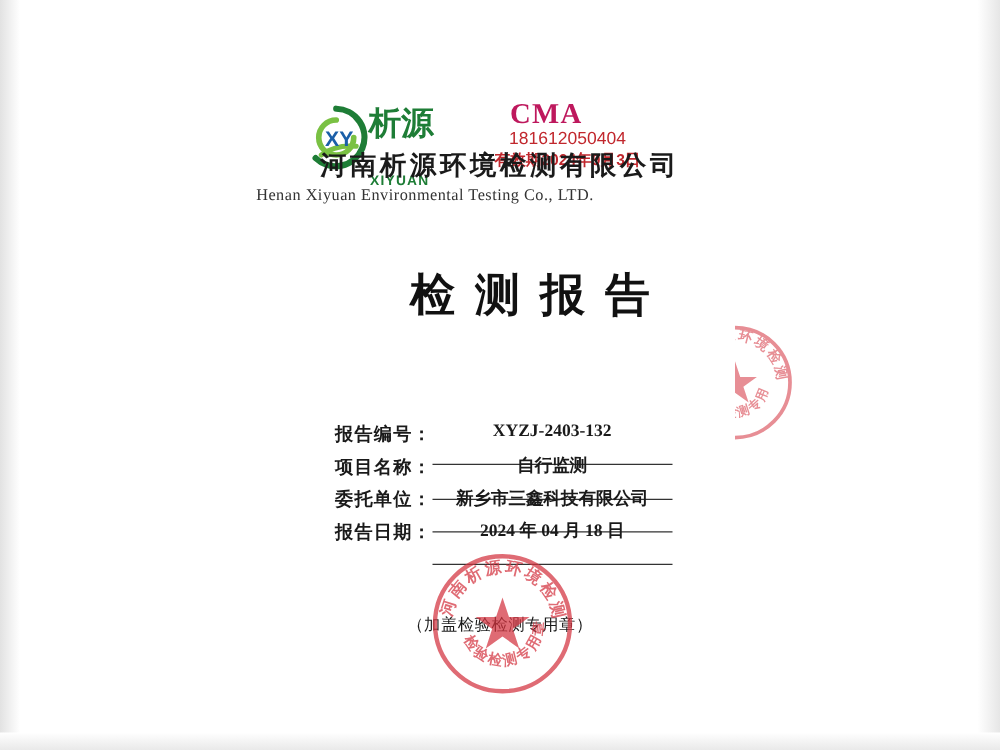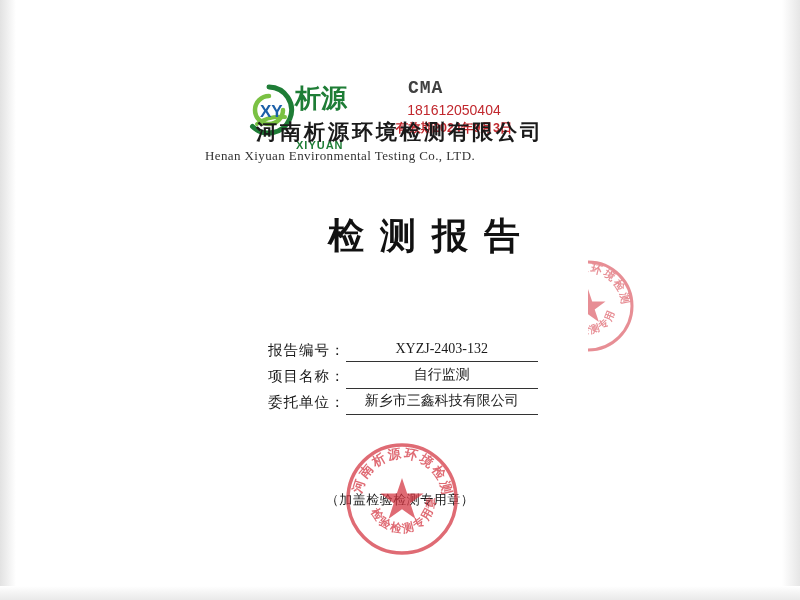--- a/index.html
+++ b/index.html
@@ -87,24 +87,24 @@
   }
 
   .cma-logo {
     position: absolute;
     left: 386px; top: 40px;
     width: 136px; height: 62px;
   }
   .cma-title {
     position: absolute;
     left: 22px; top: 0px;
-    font-family: Liberation Mono, monospace;
-    font-size: 18px;
-    font-weight: bold;
-    color: #404040;
+    font-family: Liberation Serif, serif;
+    font-size: 23px;
+    font-weight: bold;
+    color: #be185d;
     letter-spacing: 1px;
   }
   .cma-num {
     position: absolute;
     left: 0px; top: 24px;
     width: 136px;
     text-align: center;
     font-family: "Liberation Sans", sans-serif;
     font-size: 14px;
     font-weight: normal;
@@ -163,38 +163,39 @@
   
   .fields {
     position: absolute;
     left: 268px; top: 338px;
     width: 270px;
   }
   .field-row {
     position: relative;
     height: 26px;
     display: flex;
-    align-items: center;
+    align-items: flex-start;
+    font-weight: bold;
   }
   .field-label {
     font-family: "Liberation Serif", serif;
     font-size: 14.5px;
     color: #1a1a1a;
     letter-spacing: 1px;
     white-space: nowrap;
     padding-bottom: 2px;
   }
   .field-value {
     flex: 1;
     text-align: center;
     font-family: "Liberation Serif", serif;
     font-size: 14px;
     color: #1a1a1a;
     border-bottom: 1px solid #333333;
-    padding-bottom: 4px;
+    padding-bottom: 17px;
     white-space: nowrap;
   }
 
   .seal-note {
     position: absolute;
     left: 0; top: 455px;
     width: 800px;
     text-align: center;
     font-family: Liberation Sans, sans-serif;
     font-size: 13px;
@@ -266,20 +267,24 @@
       <span class="field-label">报告编号：</span>
       <span class="field-value">XYZJ-2403-132</span>
     </div>
     <div class="field-row">
       <span class="field-label">项目名称：</span>
       <span class="field-value">自行监测</span>
     </div>
     <div class="field-row">
       <span class="field-label">委托单位：</span>
       <span class="field-value">新乡市三鑫科技有限公司</span>
+    </div>
+    <div class="field-row">
+      <span class="field-label">报告日期：</span>
+      <span class="field-value">2024 年 04 月 18 日</span>
     </div>
   </div>
 
   <div class="seal-note">（加盖检验检测专用章）</div>
 
   <div class="seal-main">
     <svg width="118" height="118" viewBox="0 0 118 118" xmlns="http://www.w3.org/2000/svg">
       <defs>
         <path id="sealTopArc" d="M 18 59 A 41 41 0 0 1 100 59"></path>
         <path id="sealBottomArc" d="M 26 59 A 33 33 0 0 0 92 59"></path>

